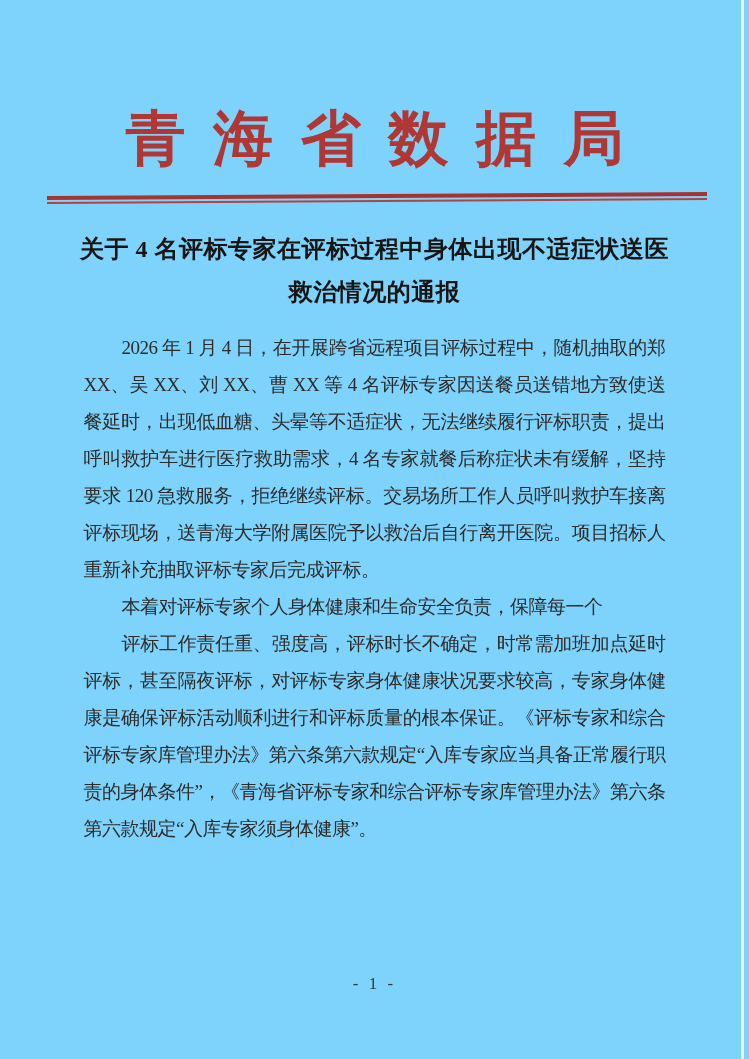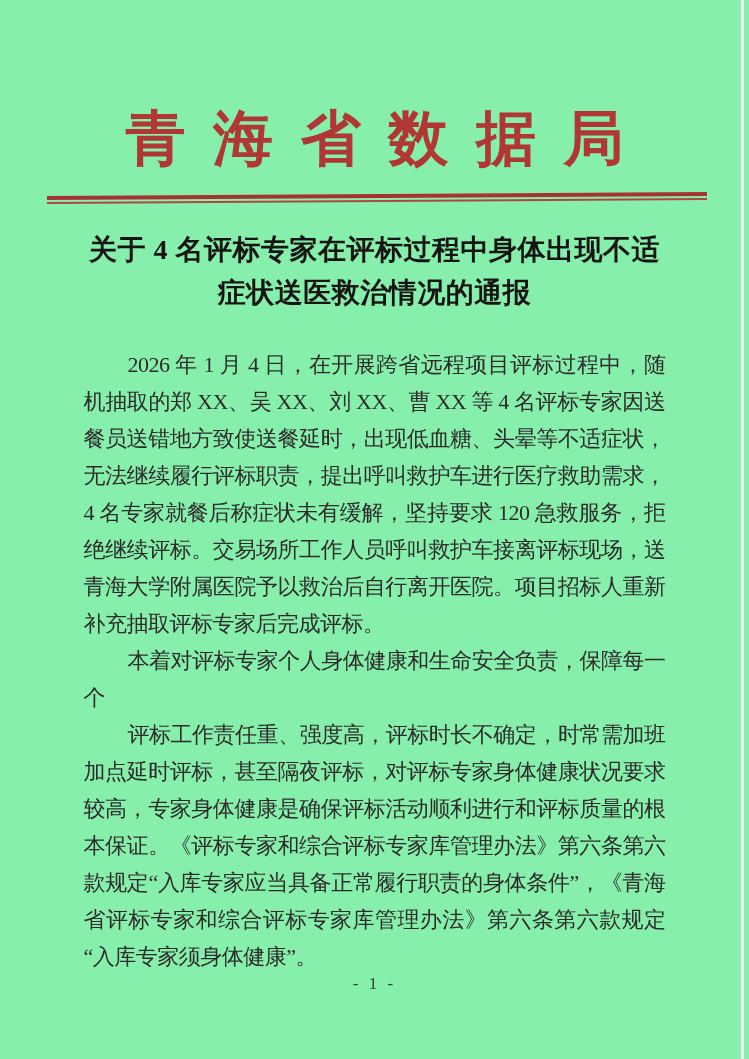--- a/index.html
+++ b/index.html
@@ -6,21 +6,21 @@
   html, body {
     margin: 0;
     padding: 0;
     background: #e9e9e8;
   }
   .page {
     position: relative;
     width: 749px;
     height: 1059px;
     margin: 0 auto;
-    background: #86efac;
+    background: #7dd3fc;
     overflow: hidden;
     font-family: "Liberation Serif", "DejaVu Serif", serif;
   }
   
   .scan-edge {
     position: absolute;
     top: 0;
     right: 5px;
     width: 3px;
     height: 100%;
@@ -50,30 +50,30 @@
     height: 2px;
     border-top: 4px solid #a83230;
     border-bottom: 2px solid #b04440;
     transform: rotate(-0.35deg);
   }
   .doc-title {
     margin: 52px auto 0;
     width: 596px;
     text-align: center;
     color: #171513;
-    font-size: 28px;
+    font-size: 24px;
     line-height: 43px;
     font-weight: bold;
     letter-spacing: 0.5px;
   }
   .body-text {
-    margin: 32px auto 0;
+    margin: 15px auto 0;
     width: 582px;
     color: #2e2c2b;
-    font-size: 22px;
+    font-size: 19px;
     line-height: 37px;
     text-align: justify;
     text-justify: inter-ideograph;
     letter-spacing: -0.5px;
   }
   .body-text p {
     margin: 0;
     text-indent: 2em;
   }
   .page-number {

